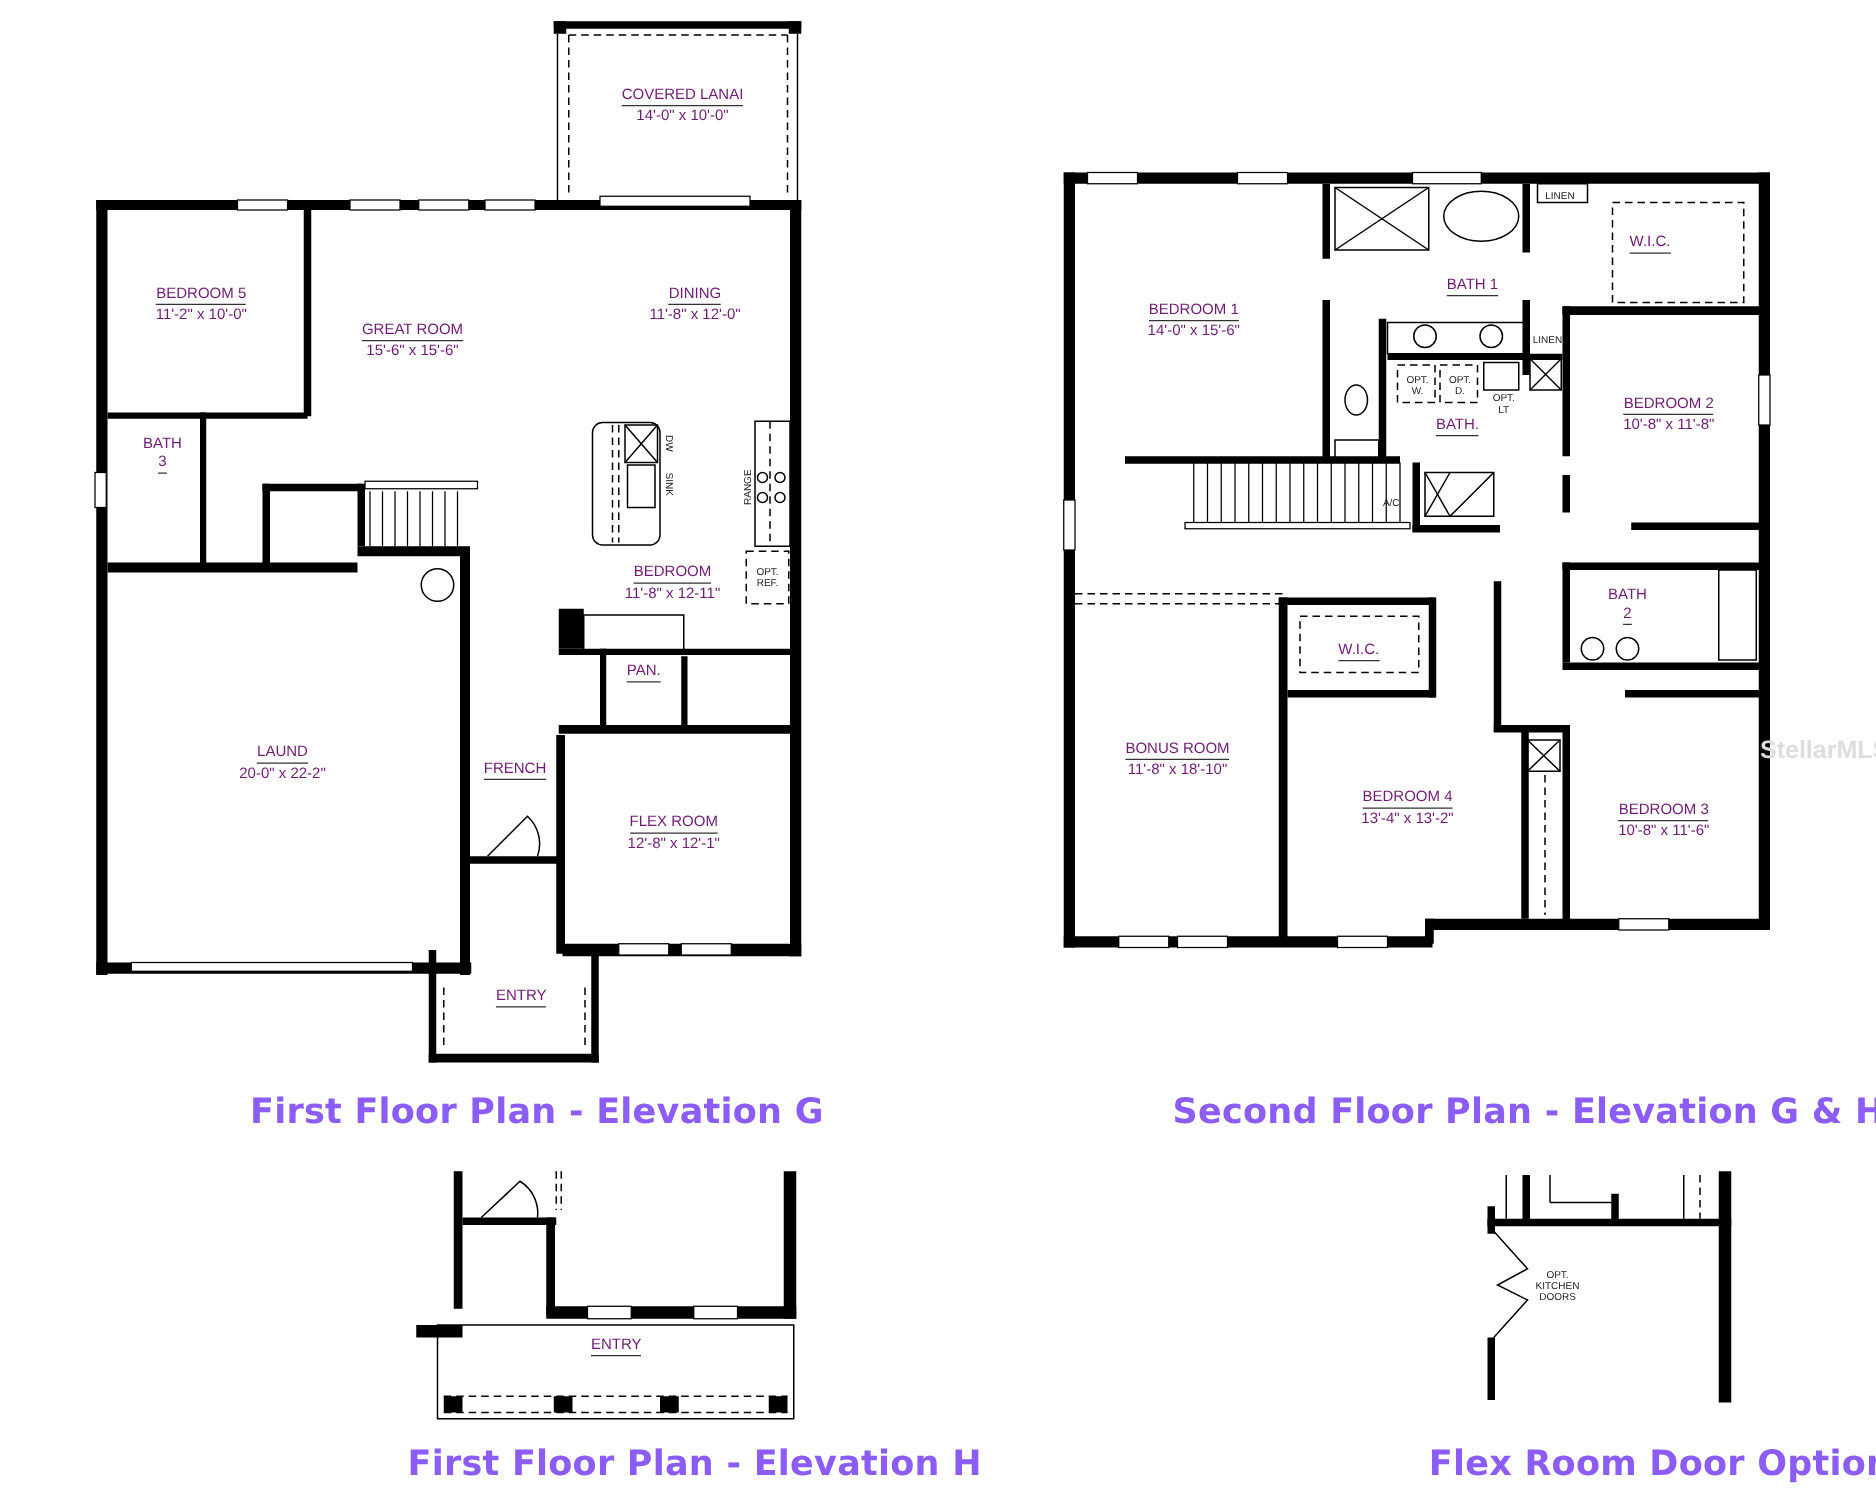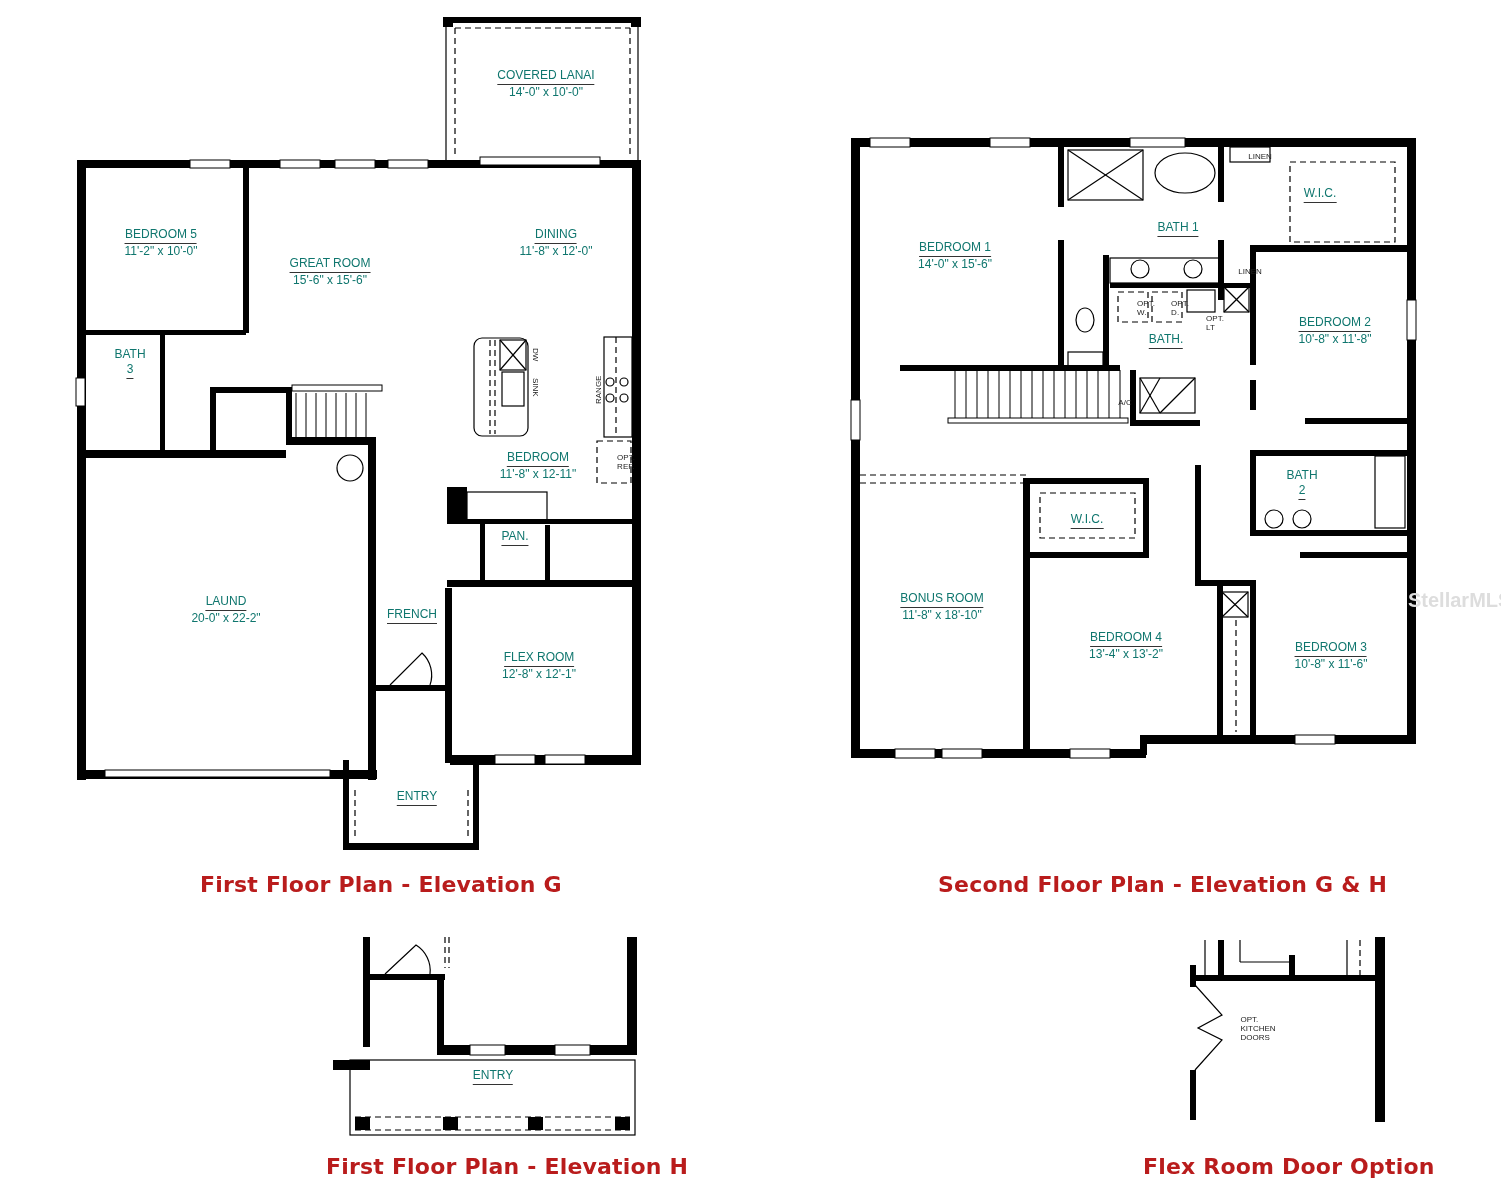--- a/index.html
+++ b/index.html
@@ -2,26 +2,26 @@
 <html><head>
 <meta charset="utf-8">
 <style>
   html,body{margin:0;padding:0;background:#fff;}
   body{width:1501px;height:1200px;position:relative;overflow:hidden;font-family:"Liberation Sans",sans-serif;color:#111;}
   svg{position:absolute;left:0;top:0;}
   .wall{fill:#000;}
   .thin{stroke:#000;stroke-width:1.2;fill:none;}
   .dash{stroke:#000;stroke-width:1.2;fill:none;stroke-dasharray:6 4;}
   .win{fill:#fff;stroke:#000;stroke-width:1;}
-  .room{position:absolute;text-align:center;font-size:12px;line-height:15px;color:#0f766e;transform:translateX(-50%);white-space:nowrap;}
+  .room{position:absolute;text-align:center;font-size:12px;line-height:15px;color:#701a75;transform:translateX(-50%);white-space:nowrap;}
   .room .nm{display:inline-block;border-bottom:1px solid #333;padding-bottom:1px;}
-  .small{position:absolute;font-size:8px;line-height:9px;text-align:left;transform:translateX(-50%);white-space:nowrap;color:#222;padding-left:24px;}
+  .small{position:absolute;font-size:8px;line-height:9px;text-align:center;transform:translateX(-50%);white-space:nowrap;color:#222;}
   .vert{position:absolute;font-size:8px;transform:rotate(-90deg);transform-origin:left top;white-space:nowrap;color:#222;}
   .vert90{position:absolute;font-size:8px;transform:rotate(90deg);transform-origin:left top;white-space:nowrap;color:#222;}
-  .caption{position:absolute;font-size:22px;font-weight:bold;color:#b91c1c;font-family:"DejaVu Sans",sans-serif;letter-spacing:0.2px;white-space:nowrap;}
+  .caption{position:absolute;font-size:28px;font-weight:bold;color:#8b5cf6;font-family:"DejaVu Sans",sans-serif;letter-spacing:0.2px;white-space:nowrap;}
   .wm{position:absolute;font-size:20px;color:#ddd;font-weight:bold;white-space:nowrap;}
 </style>
 </head>
 <body>
 
 <svg width="1501" height="1200" viewBox="0 0 1501 1200">
 
   <g>
 
     <rect class="wall" x="443" y="17" width="198" height="6"></rect>

